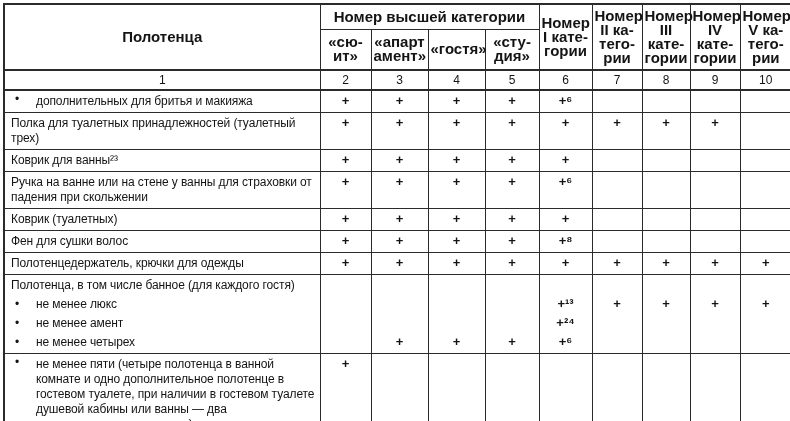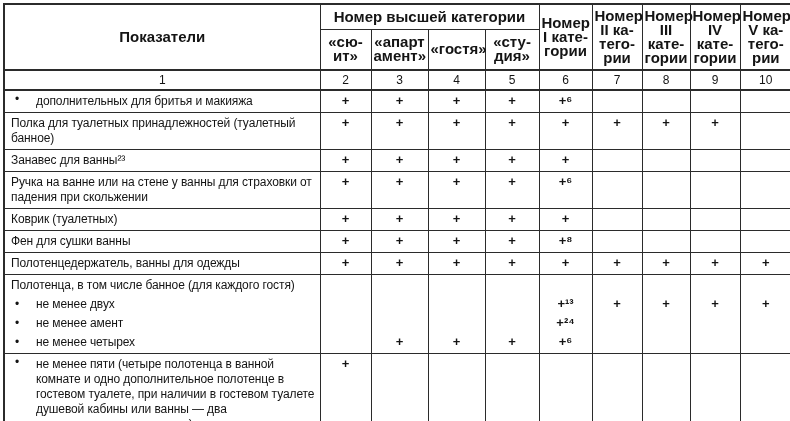--- a/index.html
+++ b/index.html
@@ -83,21 +83,21 @@
       <col style="width:57px">
       <col style="width:54px">
       <col style="width:53px">
       <col style="width:50px">
       <col style="width:48px">
       <col style="width:50px">
       <col style="width:52px">
     </colgroup>
     <thead>
       <tr>
-        <th rowspan="2">Показатели</th>
+        <th rowspan="2">Полотенца</th>
         <th colspan="4">Номер высшей категории</th>
         <th rowspan="2">Номер
 I кате-
 гории</th>
         <th rowspan="2">Номер
 II ка-
 тего-
 рии</th>
         <th rowspan="2">Номер
 III
@@ -141,33 +141,33 @@
           <td class="mark-cell">+</td>
           <td class="mark-cell">+</td>
           <td class="mark-cell">+</td>
           <td class="mark-cell">+⁶</td>
           <td class="mark-cell"></td>
           <td class="mark-cell"></td>
           <td class="mark-cell"></td>
           <td class="mark-cell"></td>
         </tr>
         <tr>
-          <td class="label-cell">Полка для туалетных принадлежностей (туалетный банное)</td>
-          <td class="mark-cell">+</td>
-          <td class="mark-cell">+</td>
-          <td class="mark-cell">+</td>
-          <td class="mark-cell">+</td>
-          <td class="mark-cell">+</td>
-          <td class="mark-cell">+</td>
-          <td class="mark-cell">+</td>
-          <td class="mark-cell">+</td>
-          <td class="mark-cell"></td>
-        </tr>
-        <tr>
-          <td class="label-cell">Занавес для ванны²³</td>
+          <td class="label-cell">Полка для туалетных принадлежностей (туалетный трех)</td>
+          <td class="mark-cell">+</td>
+          <td class="mark-cell">+</td>
+          <td class="mark-cell">+</td>
+          <td class="mark-cell">+</td>
+          <td class="mark-cell">+</td>
+          <td class="mark-cell">+</td>
+          <td class="mark-cell">+</td>
+          <td class="mark-cell">+</td>
+          <td class="mark-cell"></td>
+        </tr>
+        <tr>
+          <td class="label-cell">Коврик для ванны²³</td>
           <td class="mark-cell">+</td>
           <td class="mark-cell">+</td>
           <td class="mark-cell">+</td>
           <td class="mark-cell">+</td>
           <td class="mark-cell">+</td>
           <td class="mark-cell"></td>
           <td class="mark-cell"></td>
           <td class="mark-cell"></td>
           <td class="mark-cell"></td>
         </tr>
@@ -189,47 +189,47 @@
           <td class="mark-cell">+</td>
           <td class="mark-cell">+</td>
           <td class="mark-cell">+</td>
           <td class="mark-cell">+</td>
           <td class="mark-cell"></td>
           <td class="mark-cell"></td>
           <td class="mark-cell"></td>
           <td class="mark-cell"></td>
         </tr>
         <tr>
-          <td class="label-cell">Фен для сушки ванны</td>
+          <td class="label-cell">Фен для сушки волос</td>
           <td class="mark-cell">+</td>
           <td class="mark-cell">+</td>
           <td class="mark-cell">+</td>
           <td class="mark-cell">+</td>
           <td class="mark-cell">+⁸</td>
           <td class="mark-cell"></td>
           <td class="mark-cell"></td>
           <td class="mark-cell"></td>
           <td class="mark-cell"></td>
         </tr>
         <tr>
-          <td class="label-cell">Полотенцедержатель, ванны для одежды</td>
+          <td class="label-cell">Полотенцедержатель, крючки для одежды</td>
           <td class="mark-cell">+</td>
           <td class="mark-cell">+</td>
           <td class="mark-cell">+</td>
           <td class="mark-cell">+</td>
           <td class="mark-cell">+</td>
           <td class="mark-cell">+</td>
           <td class="mark-cell">+</td>
           <td class="mark-cell">+</td>
           <td class="mark-cell">+</td>
         </tr>
         <tr>
           <td class="label-cell">
             <div class="group-title">Полотенца, в том числе банное (для каждого гостя)</div>
-            <div class="group-item"><span class="bullet-dot">•</span><span class="bullet-text">не менее двух</span></div>
+            <div class="group-item"><span class="bullet-dot">•</span><span class="bullet-text">не менее люкс</span></div>
             <div class="group-item"><span class="bullet-dot">•</span><span class="bullet-text">не менее амент</span></div>
             <div class="group-item"><span class="bullet-dot">•</span><span class="bullet-text">не менее четырех</span></div>
           </td>
           <td class="mark-cell group-marks">
             <div class="mark-spacer"></div>
             <div class="mark-line"></div>
             <div class="mark-line"></div>
             <div class="mark-line"></div>
           </td>
           <td class="mark-cell group-marks">

